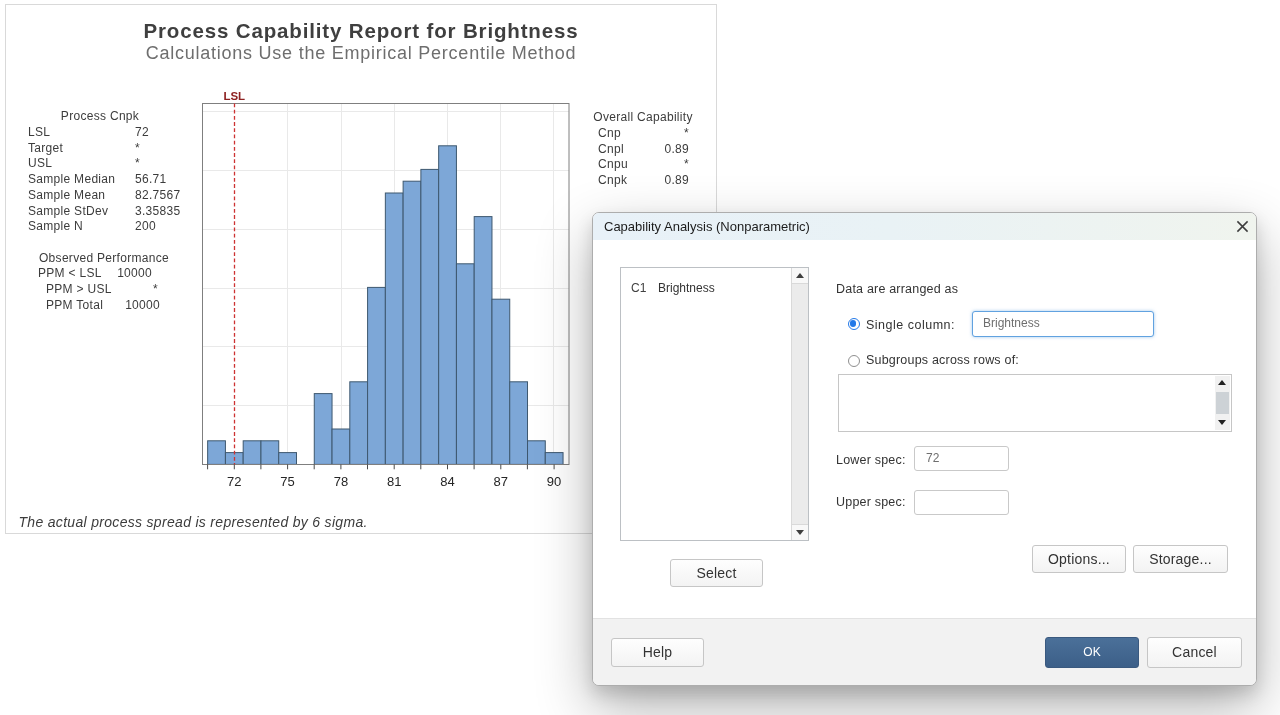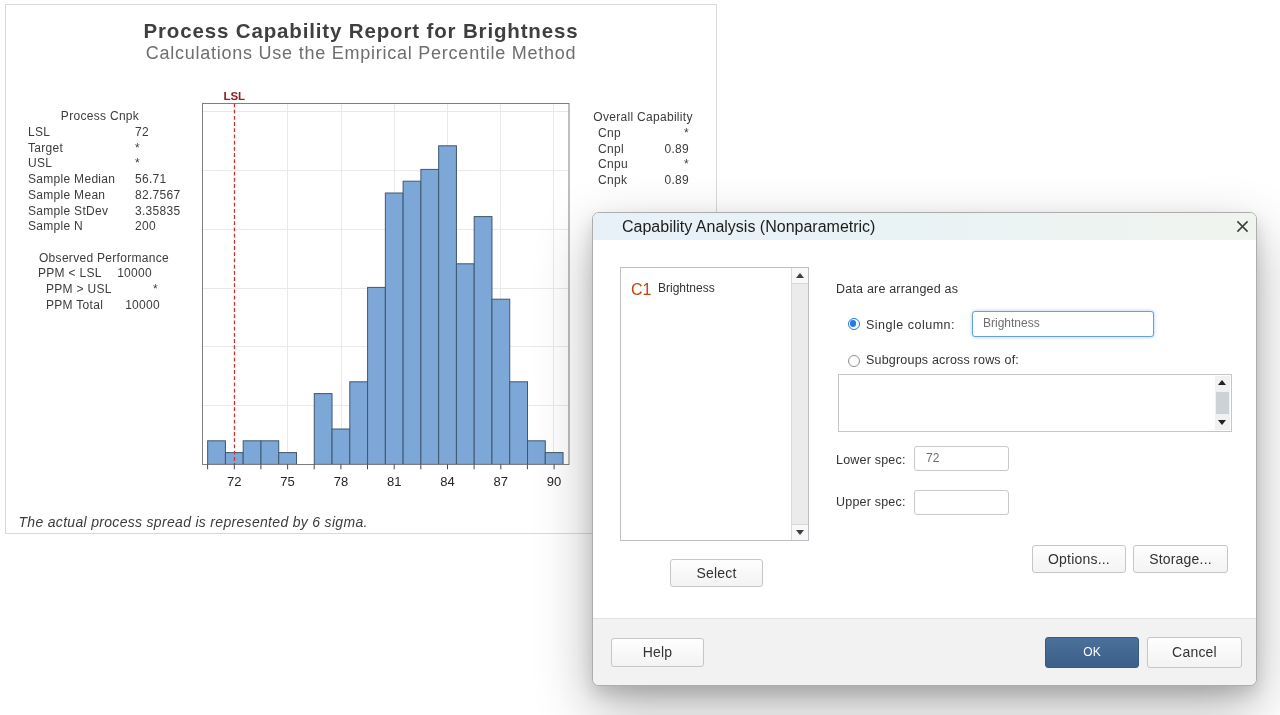--- a/index.html
+++ b/index.html
@@ -20,21 +20,21 @@
 .row .v { position:absolute; left:107px; top:0; }
 .rowr { position:relative; }
 .rowr .v { position:absolute; right:0px; top:0; }
 #footnote { position:absolute; left:18.5px; top:514px; font-size:14px; letter-spacing:0.31px; font-style:italic; color:#3c3c3c; }
 
 
 #dialog { position:absolute; left:592px; top:212px; width:665px; height:474px;
   background:#ffffff; border:1px solid #adadad; border-radius:7px; z-index:10;
   box-shadow: 0 8px 16px rgba(0,0,0,0.13), 0 22px 55px rgba(0,0,0,0.30); }
 #titlebar { position:absolute; left:0; top:0; right:0; height:27px; background:linear-gradient(90deg,#e8f1f8 0%,#e9f2f5 45%,#f0f4ee 100%);
-  border-radius:6px 6px 0 0; font-size:16px; color:#1c1c1c; line-height:27px; padding-left:29px; }
+  border-radius:6px 6px 0 0; font-size:13px; color:#1c1c1c; line-height:27px; padding-left:11px; }
 #closex { position:absolute; left:643px; top:7px; width:13px; height:13px; }
 #dfooter { position:absolute; left:0; bottom:0; right:0; height:67px; background:#f2f2f2;
   border-top:1px solid #e2e2e2; border-radius:0 0 6px 6px; }
 .dlbl { position:absolute; font-size:12.5px; letter-spacing:0.2px; color:#333; white-space:nowrap; }
 .btn { position:absolute; background:linear-gradient(#fefefe,#f3f3f3); border:1px solid #c6c6c6;
   border-radius:3px; font-size:14px; letter-spacing:0.2px; color:#333; text-align:center; }
 .tbox { position:absolute; background:#fff; border:1px solid #c9c9c9; border-radius:3px;
   font-size:12px; color:#6e6e6e; }
 #listbox { position:absolute; left:27px; top:54px; width:189px; height:274px;
   background:#fff; border:1px solid #bcc0c4; }
@@ -153,21 +153,21 @@
     </g>
   </svg>
 
   <div id="dialog">
     <div id="titlebar">Capability Analysis (Nonparametric)</div>
     <svg id="closex" viewBox="0 0 13 13">
         <path d="M1.4 1.4 L11.6 11.6 M11.6 1.4 L1.4 11.6" stroke="#3d3d3d" stroke-width="1.5" fill="none"></path>
       </svg>
 
     <div id="listbox">
-      <div style="position:absolute;left:10px;top:12.5px;font-size:16px;color:#c2410c;">C1</div>
+      <div style="position:absolute;left:10px;top:12.5px;font-size:12px;color:#404040;">C1</div>
       <div style="position:absolute;left:37px;top:12.5px;font-size:12px;color:#333;">Brightness</div>
       <div id="lbsb" style="position:absolute;right:0;top:0;bottom:0;width:17px;background:#ebebeb;border-left:1px solid #d9d9d9;">
         <div style="position:absolute;left:0;top:0;right:0;height:16px;background:#f8f8f8;border-bottom:1px solid #d9d9d9;">
           <div style="position:absolute;left:3.5px;top:5px;width:0;height:0;border-left:4.5px solid transparent;border-right:4.5px solid transparent;border-bottom:5.5px solid #3f3f3f;"></div>
         </div>
         <div style="position:absolute;left:0;bottom:0;right:0;height:16px;background:#f8f8f8;border-top:1px solid #d9d9d9;">
           <div style="position:absolute;left:3.5px;top:5px;width:0;height:0;border-left:4.5px solid transparent;border-right:4.5px solid transparent;border-top:5.5px solid #3f3f3f;"></div>
         </div>
       </div>
     </div>

